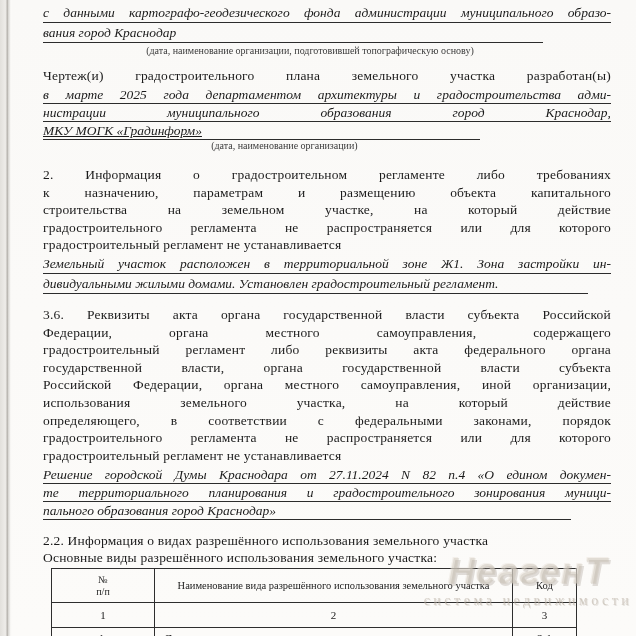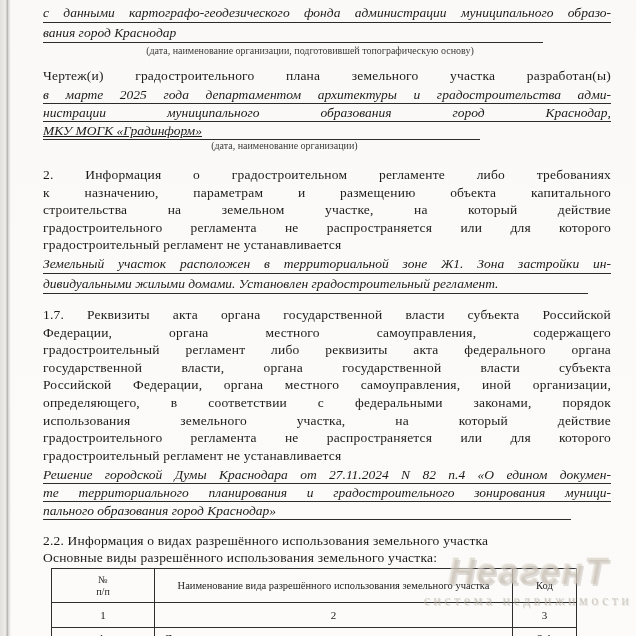--- a/index.html
+++ b/index.html
@@ -154,27 +154,27 @@
       <div class="bline just">градостроительного регламента не распространяется или для которого</div>
       <div class="bline">градостроительный регламент не устанавливается</div>
     </section>
 
     <section class="zone">
       <div class="iline just">Земельный участок расположен в территориальной зоне Ж1. Зона застройки ин-</div>
       <div class="iline l2">дивидуальными жилыми домами. Установлен градостроительный регламент.</div>
     </section>
 
     <section class="s21">
-      <div class="bline just">1.7. Реквизиты акта органа государственной власти субъекта Российской</div>
+      <div class="bline just">3.6. Реквизиты акта органа государственной власти субъекта Российской</div>
       <div class="bline just">Федерации, органа местного самоуправления, содержащего</div>
       <div class="bline just">градостроительный регламент либо реквизиты акта федерального органа</div>
       <div class="bline just">государственной власти, органа государственной власти субъекта</div>
       <div class="bline just">Российской Федерации, органа местного самоуправления, иной организации,</div>
+      <div class="bline just">использования земельного участка, на который действие</div>
       <div class="bline just">определяющего, в соответствии с федеральными законами, порядок</div>
-      <div class="bline just">использования земельного участка, на который действие</div>
       <div class="bline just">градостроительного регламента не распространяется или для которого</div>
       <div class="bline">градостроительный регламент не устанавливается</div>
     </section>
 
     <section class="ruling">
       <div class="iline just">Решение городской Думы Краснодара от 27.11.2024 N 82 п.4 «О едином докумен-</div>
       <div class="iline just">те территориального планирования и градостроительного зонирования муници-</div>
       <div class="iline l3">пального образования город Краснодар»</div>
     </section>
 

